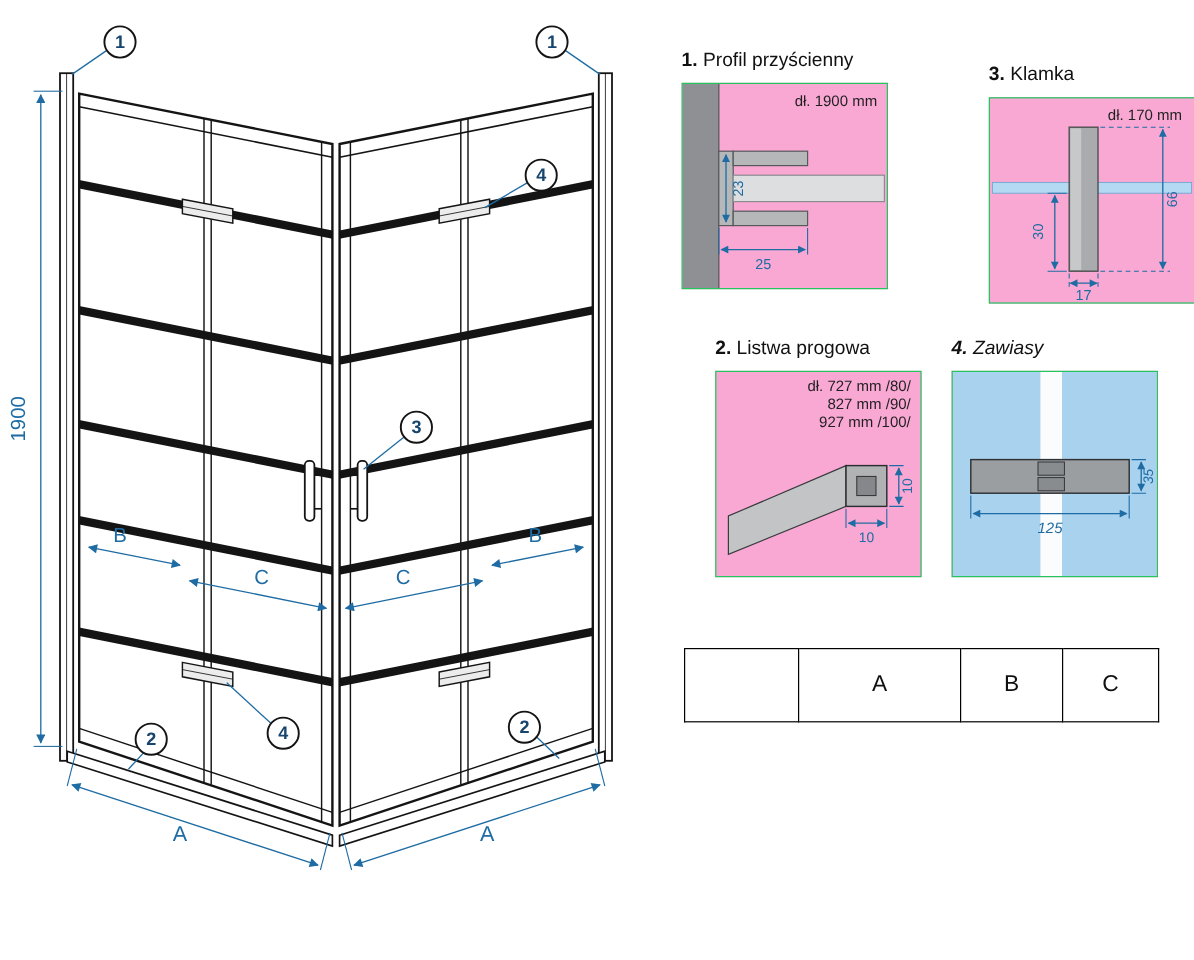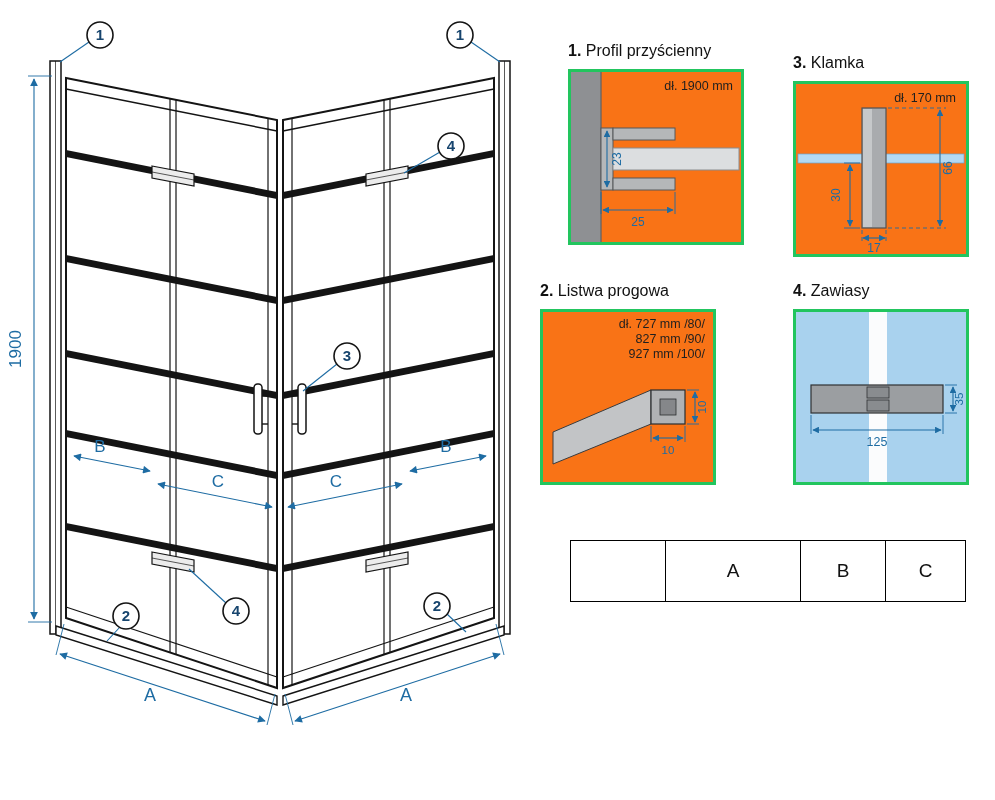--- a/index.html
+++ b/index.html
@@ -1,21 +1,21 @@
 <!DOCTYPE html>
 <html style="--dim-blue: #1e6ca3; --light-blue: #a9d2ee; --gray-fill: #9b9ea1; --line-black: #141414;"><head>
 <meta charset="utf-8">
 <style>
   html,body{margin:0;padding:0;background:#fff;}
   #app{position:relative;width:995px;height:800px;background:#fff;font-family:"Liberation Sans",sans-serif;overflow:hidden;color:#111;}
   .abs{position:absolute;}
   .panel{position:absolute;}
   .panel-title{font-size:16px;color:#111;margin-bottom:9px;white-space:nowrap;}
   .pt-num{font-weight:bold;}
-  .panel-box{border:3px solid #22c55e;background:#f97316;width:170px;height:170px;}
+  .panel-box{border:1px solid #22c55e;background:#f9a8d4;width:170px;height:170px;}
   svg text{font-family:"Liberation Sans",sans-serif;}
   .dim-line{stroke:var(--dim-blue,#1e6ca3);stroke-width:1.1;fill:none;}
   .ext-line{stroke:var(--dim-blue,#1e6ca3);stroke-width:0.9;fill:none;}
   .ext-dash{stroke:var(--dim-blue,#1e6ca3);stroke-width:0.9;fill:none;stroke-dasharray:4 3;}
   .dim-fill{fill:var(--dim-blue,#1e6ca3);}
   .dim-text{fill:var(--dim-blue,#1e6ca3);}
   .leader{stroke:var(--dim-blue,#1e6ca3);stroke-width:1.1;fill:none;}
   .callout-circle{fill:#fff;stroke:#141414;stroke-width:1.6;}
   .callout-text{fill:#17456e;font-weight:bold;font-size:15px;}
   .fill-lblue{fill:var(--light-blue,#a9d2ee);}
@@ -215,21 +215,21 @@
         <g>
           <line x1="30" y1="120" x2="30" y2="142" class="ext-line"></line>
           <line x1="104" y1="120" x2="104" y2="142" class="ext-line"></line>
           <line x1="32" y1="138" x2="102" y2="138" class="dim-line" marker-start="url(#arrP1)" marker-end="url(#arrP1)"></line>
           <text x="67" y="154" text-anchor="middle" font-size="12" class="dim-text">25</text>
         </g>
       </svg>
     </div>
   </div>
 
-  <div class="panel" style="left:793px;top:54px;">
+  <div class="panel" style="left:824px;top:54px;">
     <div class="panel-title">
       <span class="pt-num">3.</span>
       <span>Klamka</span>
     </div>
     <div class="panel-box">
       <svg width="170" height="170" viewBox="0 0 170 170">
         <defs>
           <marker id="arrP3" viewBox="0 0 10 10" refX="9" refY="5" markerWidth="8" markerHeight="6" orient="auto-start-reverse">
             <path d="M0,0 L10,5 L0,10 z" class="dim-fill"></path>
           </marker>
@@ -255,21 +255,21 @@
         <g>
           <line x1="66" y1="146" x2="66" y2="158" class="ext-dash"></line>
           <line x1="90" y1="146" x2="90" y2="158" class="ext-dash"></line>
           <line x1="67" y1="154" x2="89" y2="154" class="dim-line" marker-start="url(#arrP3)" marker-end="url(#arrP3)"></line>
           <text x="78" y="168" text-anchor="middle" font-size="12" class="dim-text">17</text>
         </g>
       </svg>
     </div>
   </div>
 
-  <div class="panel" style="left:540px;top:282px;">
+  <div class="panel" style="left:596px;top:282px;">
     <div class="panel-title">
       <span class="pt-num">2.</span>
       <span>Listwa progowa</span>
     </div>
     <div class="panel-box">
       <svg width="170" height="170" viewBox="0 0 170 170">
         <defs>
           <marker id="arrP2" viewBox="0 0 10 10" refX="9" refY="5" markerWidth="8" markerHeight="6" orient="auto-start-reverse">
             <path d="M0,0 L10,5 L0,10 z" class="dim-fill"></path>
           </marker>
@@ -291,21 +291,21 @@
         <g>
           <line x1="108" y1="114" x2="108" y2="130" class="ext-line"></line>
           <line x1="142" y1="114" x2="142" y2="130" class="ext-line"></line>
           <line x1="110" y1="126" x2="140" y2="126" class="dim-line" marker-start="url(#arrP2)" marker-end="url(#arrP2)"></line>
           <text x="125" y="142" text-anchor="middle" font-size="11.5" class="dim-text">10</text>
         </g>
       </svg>
     </div>
   </div>
 
-  <div class="panel" style="left:793px;top:282px;">
+  <div class="panel" style="left:793px;top:282px;font-style:italic;">
     <div class="panel-title">
       <span class="pt-num">4.</span>
       <span>Zawiasy</span>
     </div>
     <div class="panel-box">
       <svg width="170" height="170" viewBox="0 0 170 170">
         <defs>
           <marker id="arrP4" viewBox="0 0 10 10" refX="9" refY="5" markerWidth="8" markerHeight="6" orient="auto-start-reverse">
             <path d="M0,0 L10,5 L0,10 z" class="dim-fill"></path>
           </marker>

